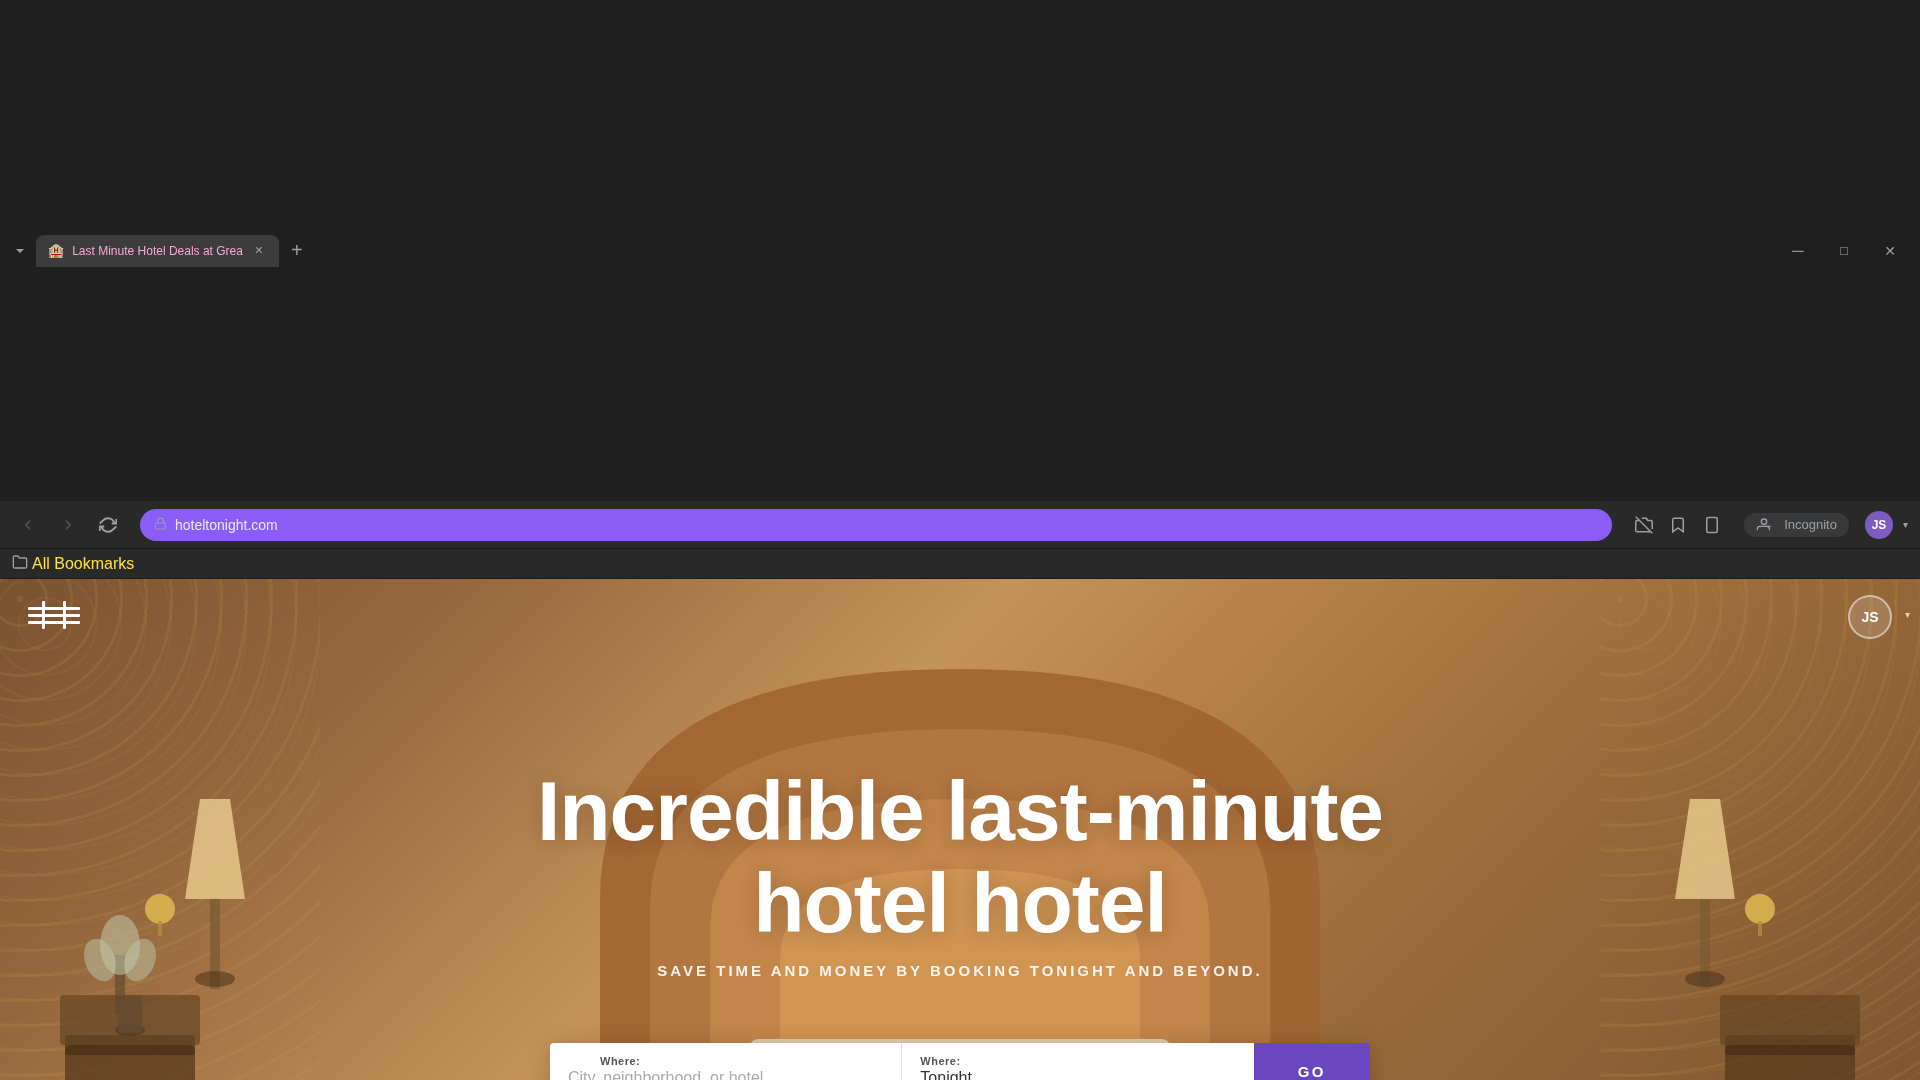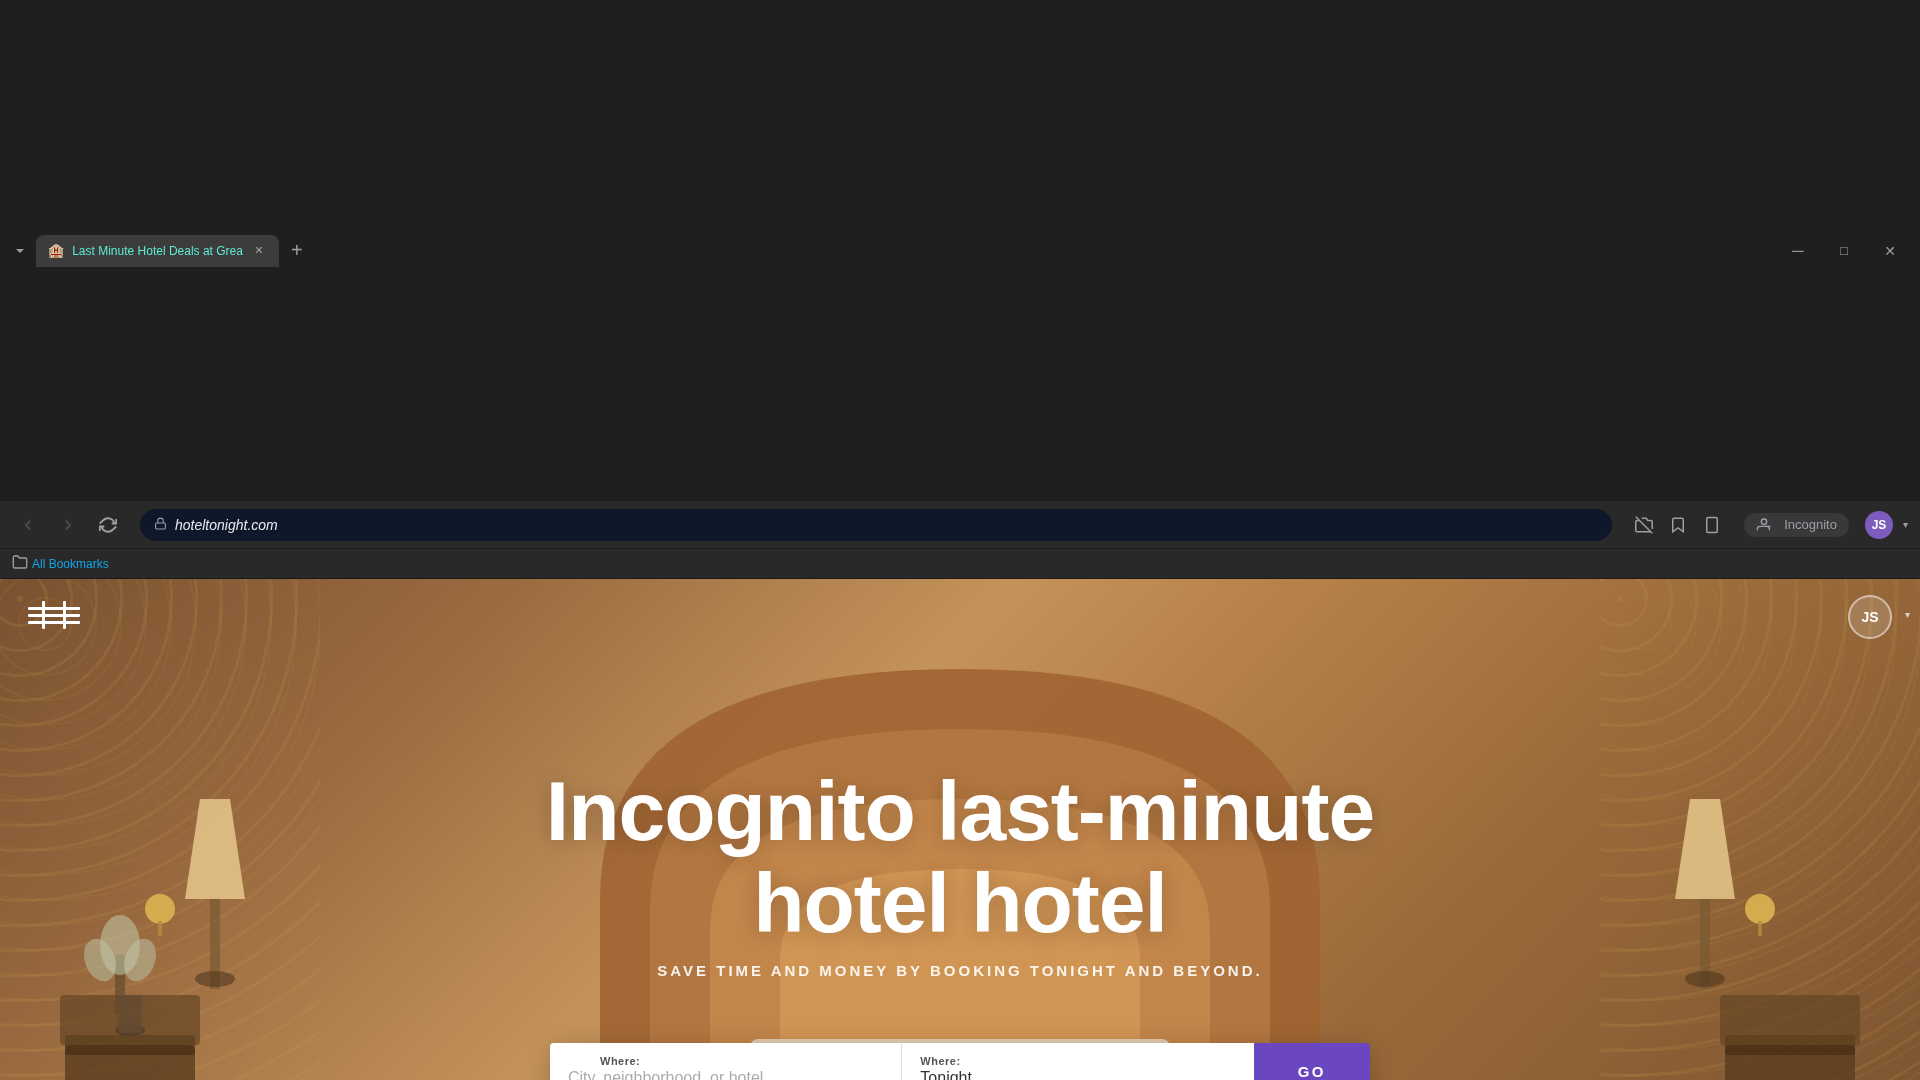--- a/index.html
+++ b/index.html
@@ -32,21 +32,21 @@
 
   <div class="tab-bar" style="height:40px; background:#1f1f1f; display:flex; align-items:center; padding: 0 8px;">
     <div class="tab-dropdown" style="width:24px;height:28px;display:flex;align-items:center;justify-content:center;cursor:pointer;color:#9aa0a6;margin-right:4px;">
       <svg width="12" height="12" viewBox="0 0 12 12" fill="currentColor">
           <path d="M2 4l4 4 4-4z"></path>
         </svg>
     </div>
 
     <div class="tab" style="display:flex;align-items:center;gap:8px;padding:0 12px;height:32px;background:#3c3c3c;border-radius:8px 8px 0 0;min-width:220px;max-width:280px;">
       <span style="font-size:13px;">🏨</span>
-      <span style="font-size:12px;color:#5eead4;white-space:nowrap;overflow:hidden;text-overflow:ellipsis;flex:1;">Last Minute Hotel Deals at Grea</span>
+      <span style="font-size:12px;color:#f9a8d4;white-space:nowrap;overflow:hidden;text-overflow:ellipsis;flex:1;">Last Minute Hotel Deals at Grea</span>
       <div style="width:16px;height:16px;border-radius:50%;display:flex;align-items:center;justify-content:center;cursor:pointer;color:#9aa0a6;font-size:11px;flex-shrink:0;">
         <span>✕</span>
       </div>
     </div>
 
     <div style="width:28px;height:28px;border-radius:50%;display:flex;align-items:center;justify-content:center;cursor:pointer;color:#9aa0a6;font-size:20px;margin-left:4px;">
       <span>+</span>
     </div>
 
     <div style="margin-left:auto;display:flex;align-items:center;gap:2px;">
@@ -67,21 +67,21 @@
       <svg width="18" height="18" viewBox="0 0 24 24" fill="none" stroke="currentColor" stroke-width="2.5">
           <path d="M9 18l6-6-6-6"></path>
         </svg>
     </button>
     <button class="nav-btn">
       <svg width="18" height="18" viewBox="0 0 24 24" fill="none" stroke="currentColor" stroke-width="2.5">
           <path d="M23 4v6h-6M1 20v-6h6M20.49 9A9 9 0 0 0 5.64 5.64L1 10M23 14l-4.64 4.36A9 9 0 0 1 3.51 15"></path>
         </svg>
     </button>
 
-    <div class="address-bar" style="flex:1;height:32px;background:#0f172a;border-radius:16px;display:flex;align-items:center;padding:0 14px;gap:8px;margin:4px 8px;font-style:italic;">
+    <div class="address-bar" style="flex:1;height:32px;background:#8b5cf6;border-radius:16px;display:flex;align-items:center;padding:0 14px;gap:8px;margin:4px 8px;">
       <span style="color:#9aa0a6;font-size:13px;">
         <svg width="13" height="13" viewBox="0 0 24 24" fill="none" stroke="currentColor" stroke-width="2">
             <rect x="3" y="11" width="18" height="11" rx="2"></rect>
             <path d="M7 11V7a5 5 0 0 1 10 0v4"></path>
           </svg>
       </span>
       <span style="font-size:14px;color:#e8eaed;flex:1;">hoteltonight.com</span>
     </div>
 
     <div style="display:flex;align-items:center;gap:2px;">
@@ -118,21 +118,21 @@
     </div>
     <div style="color:#9aa0a6;font-size:10px;cursor:pointer;margin-left:2px;">▾</div>
   </div>
 
   <div style="height:30px;background:#292929;display:flex;align-items:center;padding:0 12px;border-bottom:1px solid #1a1a1a;">
     <div style="color:#9aa0a6;margin-right:4px;">
       <svg width="16" height="16" viewBox="0 0 24 24" fill="none" stroke="currentColor" stroke-width="2">
           <path d="M22 19a2 2 0 0 1-2 2H4a2 2 0 0 1-2-2V5a2 2 0 0 1 2-2h5l2 3h9a2 2 0 0 1 2 2z"></path>
         </svg>
     </div>
-    <span style="font-size:12px;color:#0ea5e9;cursor:pointer;">All Bookmarks</span>
+    <span style="font-size:16px;color:#fde047;cursor:pointer;">All Bookmarks</span>
   </div>
 
   <div class="website-content">
 
     <div class="hero">
 
       <div style="position:absolute;inset:0;background:linear-gradient(135deg, #7a5230 0%, #9a6a40 20%, #c4935a 40%, #b8834a 50%, #9a6a3a 70%, #7a5230 100%);"></div>
 
       <div style="position:absolute;left:0;top:0;width:320px;height:100%;background:repeating-radial-gradient(circle at 20px 20px, rgba(200,160,80,0.2) 0, rgba(200,160,80,0.2) 3px, transparent 3px, transparent 25px), repeating-radial-gradient(circle at 45px 45px, rgba(180,140,60,0.15) 0, rgba(180,140,60,0.15) 2px, transparent 2px, transparent 25px);opacity:0.8;"></div>
       <div style="position:absolute;right:0;top:0;width:320px;height:100%;background:repeating-radial-gradient(circle at 20px 20px, rgba(200,160,80,0.2) 0, rgba(200,160,80,0.2) 3px, transparent 3px, transparent 25px), repeating-radial-gradient(circle at 45px 45px, rgba(180,140,60,0.15) 0, rgba(180,140,60,0.15) 2px, transparent 2px, transparent 25px);opacity:0.8;"></div>
@@ -226,21 +226,21 @@
       </div>
 
       <div style="position:absolute;top:16px;right:28px;width:44px;height:44px;border-radius:50%;background:rgba(255,255,255,0.15);border:2px solid rgba(255,255,255,0.5);display:flex;align-items:center;justify-content:center;cursor:pointer;color:white;font-size:14px;font-weight:bold;">
         <span>JS</span>
       </div>
 
       <div style="position:absolute;top:30px;right:10px;color:rgba(255,255,255,0.7);font-size:10px;cursor:pointer;">▾</div>
 
       <div style="position:absolute;top:50%;left:50%;transform:translate(-50%,-58%);text-align:center;width:920px;">
         <h1 style="font-size:84px;font-weight:900;color:white;line-height:1.1;letter-spacing:-1px;text-shadow:0 2px 20px rgba(0,0,0,0.2);">
-          <span>Incognito last-minute</span><br>
+          <span>Incredible last-minute</span><br>
           <span>hotel hotel</span>
         </h1>
         <p style="font-size:15px;color:rgba(255,255,255,0.9);letter-spacing:3px;font-weight:600;margin-top:12px;">SAVE TIME AND MONEY BY BOOKING TONIGHT AND BEYOND.</p>
       </div>
 
       <div style="position:absolute;bottom:100px;left:50%;transform:translateX(-50%);display:flex;width:820px;box-shadow:0 4px 24px rgba(0,0,0,0.2);">
 
         <div style="background:white;display:flex;flex-direction:column;padding:12px 18px;flex:1;border-right:1px solid #e0e0e0;cursor:text;border-radius:4px 0 0 4px;">
           <span style="font-size:11px;color:#555;font-weight:700;letter-spacing:0.5px;margin-left:32px;">Where:</span>
           <span style="font-size:16px;color:#aaa;margin-top:2px;">City, neighborhood, or hotel</span>

